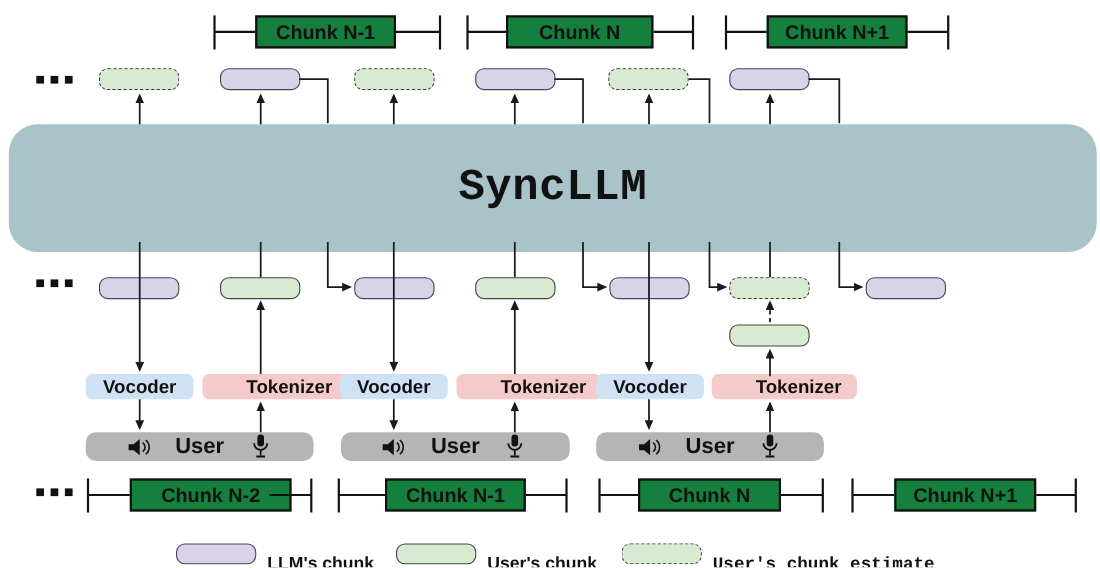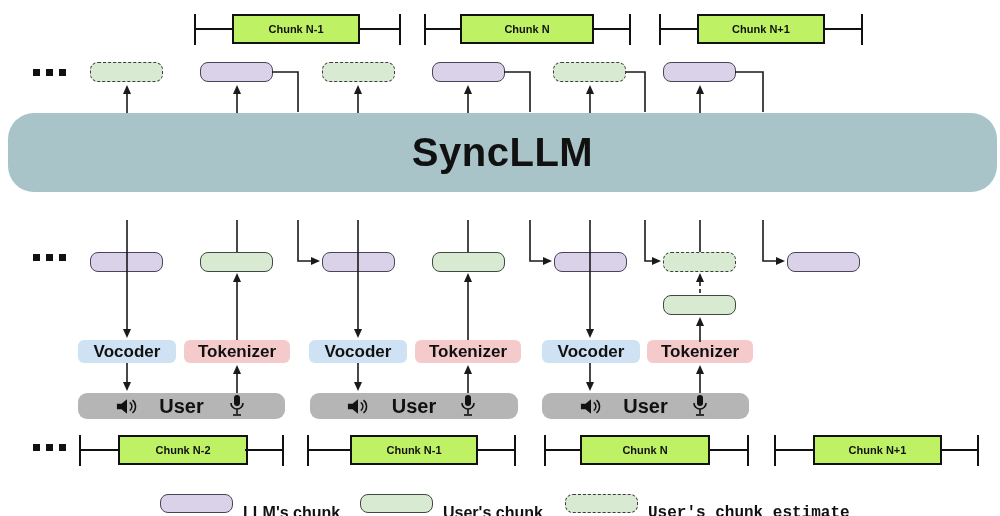--- a/index.html
+++ b/index.html
@@ -3,29 +3,29 @@
 <meta charset="utf-8">
 <style>
   html,body{margin:0;padding:0;background:#ffffff;}
   #stage{position:relative;width:1000px;height:516px;background:#ffffff;overflow:hidden;
          font-family:"Liberation Sans", sans-serif;color:#111;}
   svg.layer{position:absolute;left:0;top:0;width:1000px;height:516px;pointer-events:none;z-index:5;}
   .token{position:absolute;width:73px;height:20px;border-radius:8px;box-sizing:border-box;z-index:2;}
   .llm{background:#d9d2e9;border:1.6px solid #4a4458;}
   .uchunk{background:#d9ead3;border:1.5px solid #414741;}
   .uest{background:#d9ead3;border:1.6px dashed #3c3c3c;}
-  .chunkbox{position:absolute;height:30px;background:#bef264;border:2px solid #111;box-sizing:border-box;
-            display:flex;align-items:center;justify-content:center;font-weight:bold;font-size:11px;z-index:2;}
-  .syncllm{position:absolute;left:8px;top:113px;width:989px;height:79px;background:#a8c4c9;border-radius:26px;
+  .chunkbox{position:absolute;height:30px;background:#15803d;border:2px solid #111;box-sizing:border-box;
+            display:flex;align-items:center;justify-content:center;font-weight:bold;font-size:18px;z-index:2;}
+  .syncllm{position:absolute;left:8px;top:113px;width:989px;height:116px;background:#a8c4c9;border-radius:26px;
            display:flex;align-items:center;justify-content:center;font-weight:bold;font-size:40px;
-           letter-spacing:0.5px;z-index:2;}
+           letter-spacing:0.5px;z-index:2;font-family:Liberation Mono, monospace;}
   .module{position:absolute;height:23px;border-radius:6px;display:flex;align-items:center;justify-content:center;
           font-weight:bold;font-size:17px;z-index:2;}
   .voc{background:#cfe2f3;}
-  .tok{background:#f5caca;}
+  .tok{background:#f5caca;padding-left:26px;}
   .userbar{position:absolute;height:26px;background:#b5b5b5;border-radius:9px;display:flex;align-items:center;
            justify-content:center;font-weight:bold;font-size:20px;z-index:2;}
   .dots{position:absolute;display:flex;gap:6px;z-index:2;}
   .dots i{width:7px;height:7px;background:#111;display:block;}
   .legend-label{position:absolute;top:502px;height:22px;line-height:22px;font-weight:bold;font-size:16px;z-index:2;}
   .icon{position:absolute;z-index:3;}
 </style>
 </head>
 <body>
 
@@ -198,21 +198,21 @@
     <line x1="8" y1="15" x2="8" y2="20" stroke="#111" stroke-width="1.6"></line>
     <line x1="4" y1="21" x2="12" y2="21" stroke="#111" stroke-width="1.6"></line>
   </svg>
   <svg class="icon" style="left:692px;top:394px;" width="16" height="24" viewBox="0 0 16 24">
     <rect x="5" y="1" width="6" height="11" rx="3" fill="#111"></rect>
     <path d="M2 9a6 6 0 0 0 12 0" fill="none" stroke="#111" stroke-width="1.6"></path>
     <line x1="8" y1="15" x2="8" y2="20" stroke="#111" stroke-width="1.6"></line>
     <line x1="4" y1="21" x2="12" y2="21" stroke="#111" stroke-width="1.6"></line>
   </svg>
 
-  <div class="chunkbox" style="left:118px;top:435px;width:130px;">Chunk N-2</div>
+  <div class="chunkbox" style="left:118px;top:435px;width:147px;">Chunk N-2</div>
   <div class="chunkbox" style="left:350px;top:435px;width:128px;">Chunk N-1</div>
   <div class="chunkbox" style="left:580px;top:435px;width:130px;">Chunk N</div>
   <div class="chunkbox" style="left:813px;top:435px;width:129px;">Chunk N+1</div>
 
   <div>
     <div class="token llm" style="left:160px;top:494px;height:19px;"></div>
     <div class="legend-label" style="left:243px;">LLM's chunk</div>
     <div class="token uchunk" style="left:360px;top:494px;height:19px;"></div>
     <div class="legend-label" style="left:443px;">User's chunk</div>
     <div class="token uest" style="left:565px;top:494px;height:19px;"></div>

